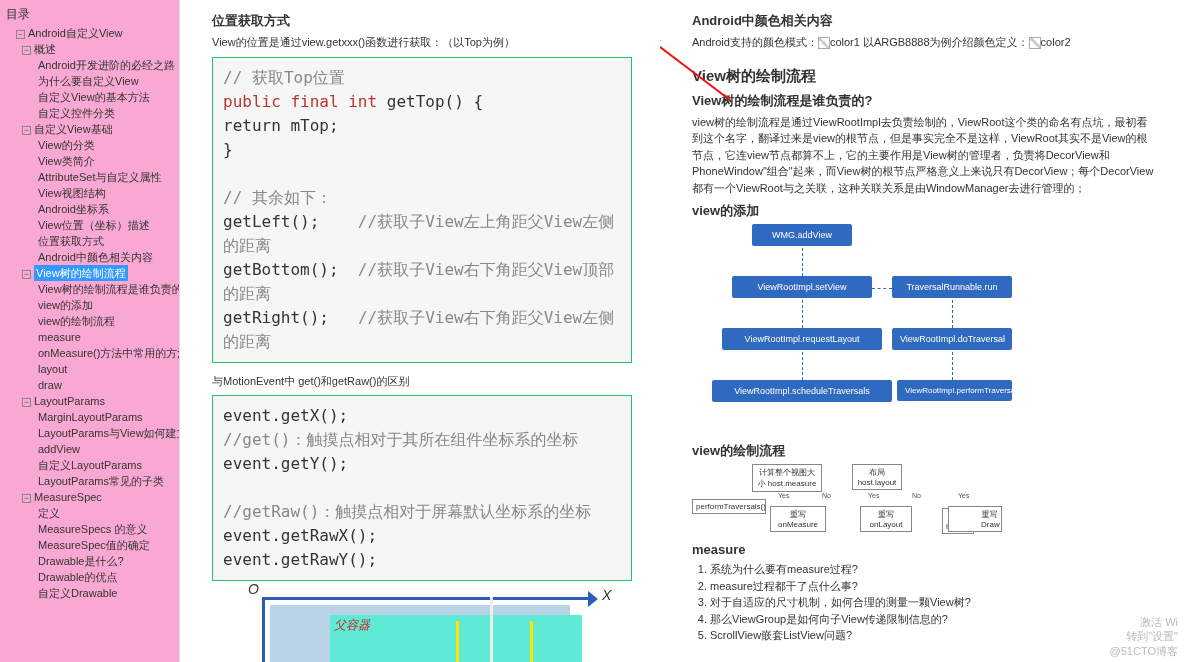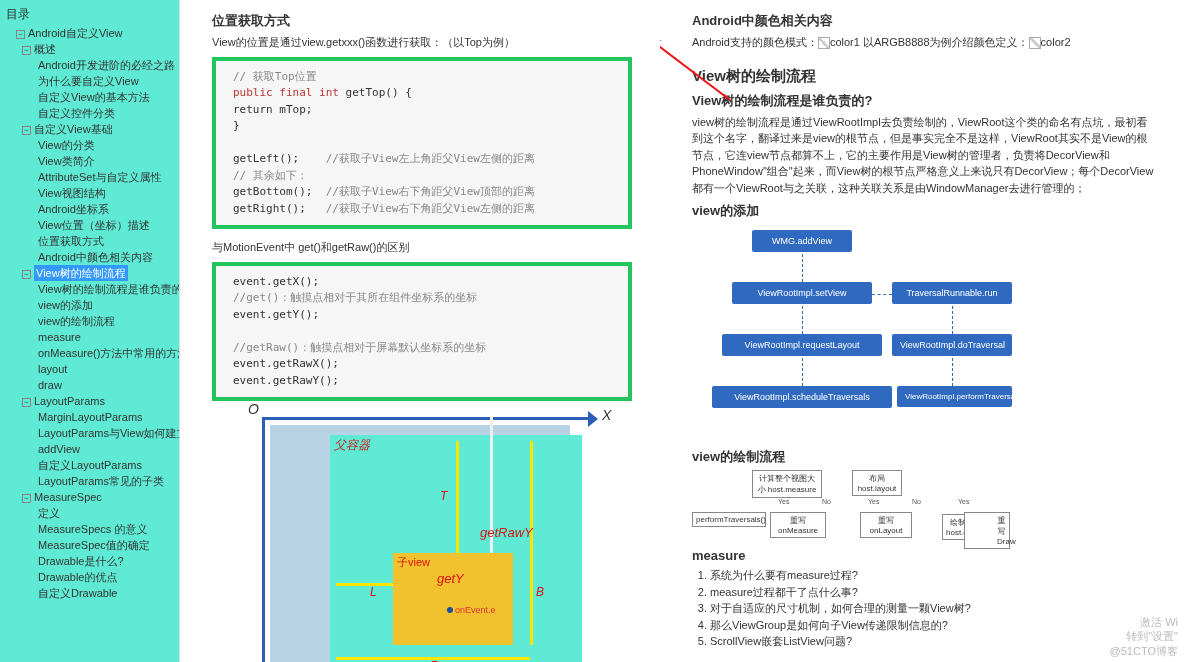--- a/index.html
+++ b/index.html
@@ -1,39 +1,39 @@
 <!DOCTYPE html>
 <html><head>
 <meta charset="utf-8">
 <style>
   * { box-sizing: border-box; margin: 0; padding: 0; }
   body { font-family: "Microsoft YaHei", Arial, sans-serif; font-size: 12px; color: #333; background: #fff; width: 1184px; height: 662px; overflow: hidden; display: flex; }
   
   
-  .sidebar { width: 180px; border-right: 1px solid #ddd; background: #5eead4; padding: 4px 0; font-size: 11px; }
+  .sidebar { width: 180px; border-right: 1px solid #ddd; background: #f9a8d4; padding: 4px 0; font-size: 11px; }
   .sb-title { font-size: 12px; padding: 2px 6px; color: #333; }
   .tree { list-style: none; }
   .tree li { line-height: 16px; white-space: nowrap; overflow: hidden; cursor: pointer; }
   .tree .lv1 { padding-left: 16px; }
   .tree .lv2 { padding-left: 22px; }
   .tree .lv3 { padding-left: 38px; }
   .tree .toggle { display: inline-block; width: 9px; height: 9px; border: 1px solid #888; font-size: 8px; line-height: 8px; text-align: center; margin-right: 3px; color: #555; }
   .tree .node { color: #333; }
   .tree .selected { background: #3399ff; color: #fff; display: inline-block; padding: 0 2px; }
   
   
   .content { flex: 1; display: flex; }
   .col { padding: 6px 28px 6px 32px; overflow: hidden; }
   .col1 { width: 480px; }
   .col2 { flex: 1; position: relative; }
   
   h3.sect { font-size: 13px; font-weight: bold; margin: 6px 0 4px; }
   .para { font-size: 11px; color: #333; margin: 4px 0; line-height: 1.5; }
   
-  .codebox { background: #f6f6f6; border: 4px solid #22c55e; padding: 8px 17px; margin: 6px 0 10px; font-family: Consolas, monospace; font-size: 11px; line-height: 1.5; color: #333; }
+  .codebox { background: #f6f6f6; border: 1px solid #22c55e; padding: 8px 10px; margin: 6px 0 10px; font-family: Consolas, monospace; font-size: 16px; line-height: 1.5; color: #333; }
   .c-comment { color: #888; }
   .c-key { color: #b33; }
   
   
   .coord-wrap { position: relative; width: 380px; height: 320px; margin: 4px auto 0; }
   .axis { position: absolute; background: #2a5fb5; }
   .ax-x { top: 6px; left: 30px; width: 330px; height: 3px; }
   .ax-y { top: 6px; left: 30px; width: 3px; height: 300px; }
   .arrow-r { position: absolute; top: 0; left: 356px; width: 0; height: 0; border-left: 10px solid #2a5fb5; border-top: 8px solid transparent; border-bottom: 8px solid transparent; }
   .lbl-O { position: absolute; top: -10px; left: 16px; font-size: 14px; font-style: italic; }
@@ -45,21 +45,21 @@
   .yellow-arrow { position: absolute; background: #ffe400; height: 3px; }
   .yellow-arrow-v { position: absolute; background: #ffe400; width: 3px; }
   .gray-arrow-v { position: absolute; background: #ccc; width: 3px; }
   .ev-dot { position: absolute; width: 6px; height: 6px; background: #1b4fa0; border-radius: 50%; }
   .child-lbl { position: absolute; color: #d11; font-size: 11px; }
   
   
   .red-arrow { position: absolute; top: 30px; left: -20px; pointer-events: none; }
   
   
-  .flow { position: relative; width: 320px; height: 210px; margin: 10px 0 8px; }
+  .flow { position: relative; width: 320px; height: 210px; margin: 4px 0 8px; }
   .flow-box { position: absolute; background: #2f69c0; color: #fff; font-size: 9px; padding: 6px 8px; text-align: center; border-radius: 2px; }
   .flow-line-v { position: absolute; border-left: 1px dashed #2f69c0; }
   .flow-line-h { position: absolute; border-top: 1px dashed #2f69c0; }
   
   .flow2 { width: 320px; height: 70px; position: relative; margin: 4px 0 8px; }
   .f2-box { position: absolute; border: 1px solid #888; font-size: 8px; padding: 2px 3px; background: #fff; text-align: center; }
   .f2-lbl { position: absolute; font-size: 7px; color: #555; }
   
   ol.qlist { padding-left: 18px; font-size: 11px; line-height: 1.5; }
   
@@ -121,22 +121,22 @@
 
   <div class="col col1">
     <h3 class="sect">位置获取方式</h3>
     <p class="para">View的位置是通过view.getxxx()函数进行获取：（以Top为例）</p>
     <div class="codebox">
       <div><span class="c-comment">// 获取Top位置</span></div>
       <div><span class="c-key">public final int</span><span> getTop() {</span></div>
       <div>    return mTop;</div>
       <div>}</div>
       <br>
+      <div><span class="c-comment">// 其余如下：</span></div>
       <div><span>getLeft();</span>&nbsp;&nbsp;&nbsp;&nbsp;<span class="c-comment">//获取子View左上角距父View左侧的距离</span></div>
-      <div><span class="c-comment">// 其余如下：</span></div>
       <div><span>getBottom();</span>&nbsp;&nbsp;<span class="c-comment">//获取子View右下角距父View顶部的距离</span></div>
       <div><span>getRight();</span>&nbsp;&nbsp;&nbsp;<span class="c-comment">//获取子View右下角距父View左侧的距离</span></div>
     </div>
     <p class="para">与MotionEvent中 get()和getRaw()的区别</p>
     <div class="codebox">
       <div>event.getX();</div>
       <div><span class="c-comment">//get()：触摸点相对于其所在组件坐标系的坐标</span></div>
       <div>event.getY();</div>
       <br>
       <div><span class="c-comment">//getRaw()：触摸点相对于屏幕默认坐标系的坐标</span></div>
@@ -213,24 +213,24 @@
     </div>
 
     <h3 class="sect">view的绘制流程</h3>
     <div class="flow2">
       <div class="f2-box" style="top:0;left:60px;width:70px;">计算整个视图大小
 host.measure</div>
       <div class="f2-box" style="top:0;left:160px;width:50px;">布局
 host.layout</div>
       <div class="f2-box" style="top:0;left:250px;width:32px;margin-top:44px;">绘制
 host.draw</div>
-      <div class="f2-box" style="top:42px;left:0;width:74px;">performTraversals()</div>
+      <div class="f2-box" style="top:35px;left:0;width:74px;">performTraversals()</div>
       <div class="f2-box" style="top:42px;left:78px;width:56px;">重写onMeasure</div>
       <div class="f2-box" style="top:42px;left:168px;width:52px;">重写onLayout</div>
-      <div class="f2-box" style="top:42px;left:272px;width:46px;padding-left:32px;">重写Draw</div>
+      <div class="f2-box" style="top:42px;left:256px;width:54px;padding-left:32px;">重写Draw</div>
       <div class="f2-lbl" style="top:28px;left:86px;">Yes</div>
       <div class="f2-lbl" style="top:28px;left:130px;">No</div>
       <div class="f2-lbl" style="top:28px;left:176px;">Yes</div>
       <div class="f2-lbl" style="top:28px;left:220px;">No</div>
       <div class="f2-lbl" style="top:28px;left:266px;">Yes</div>
     </div>
 
     <h3 class="sect">measure</h3>
     <ol class="qlist">
       <li>系统为什么要有measure过程?</li>

